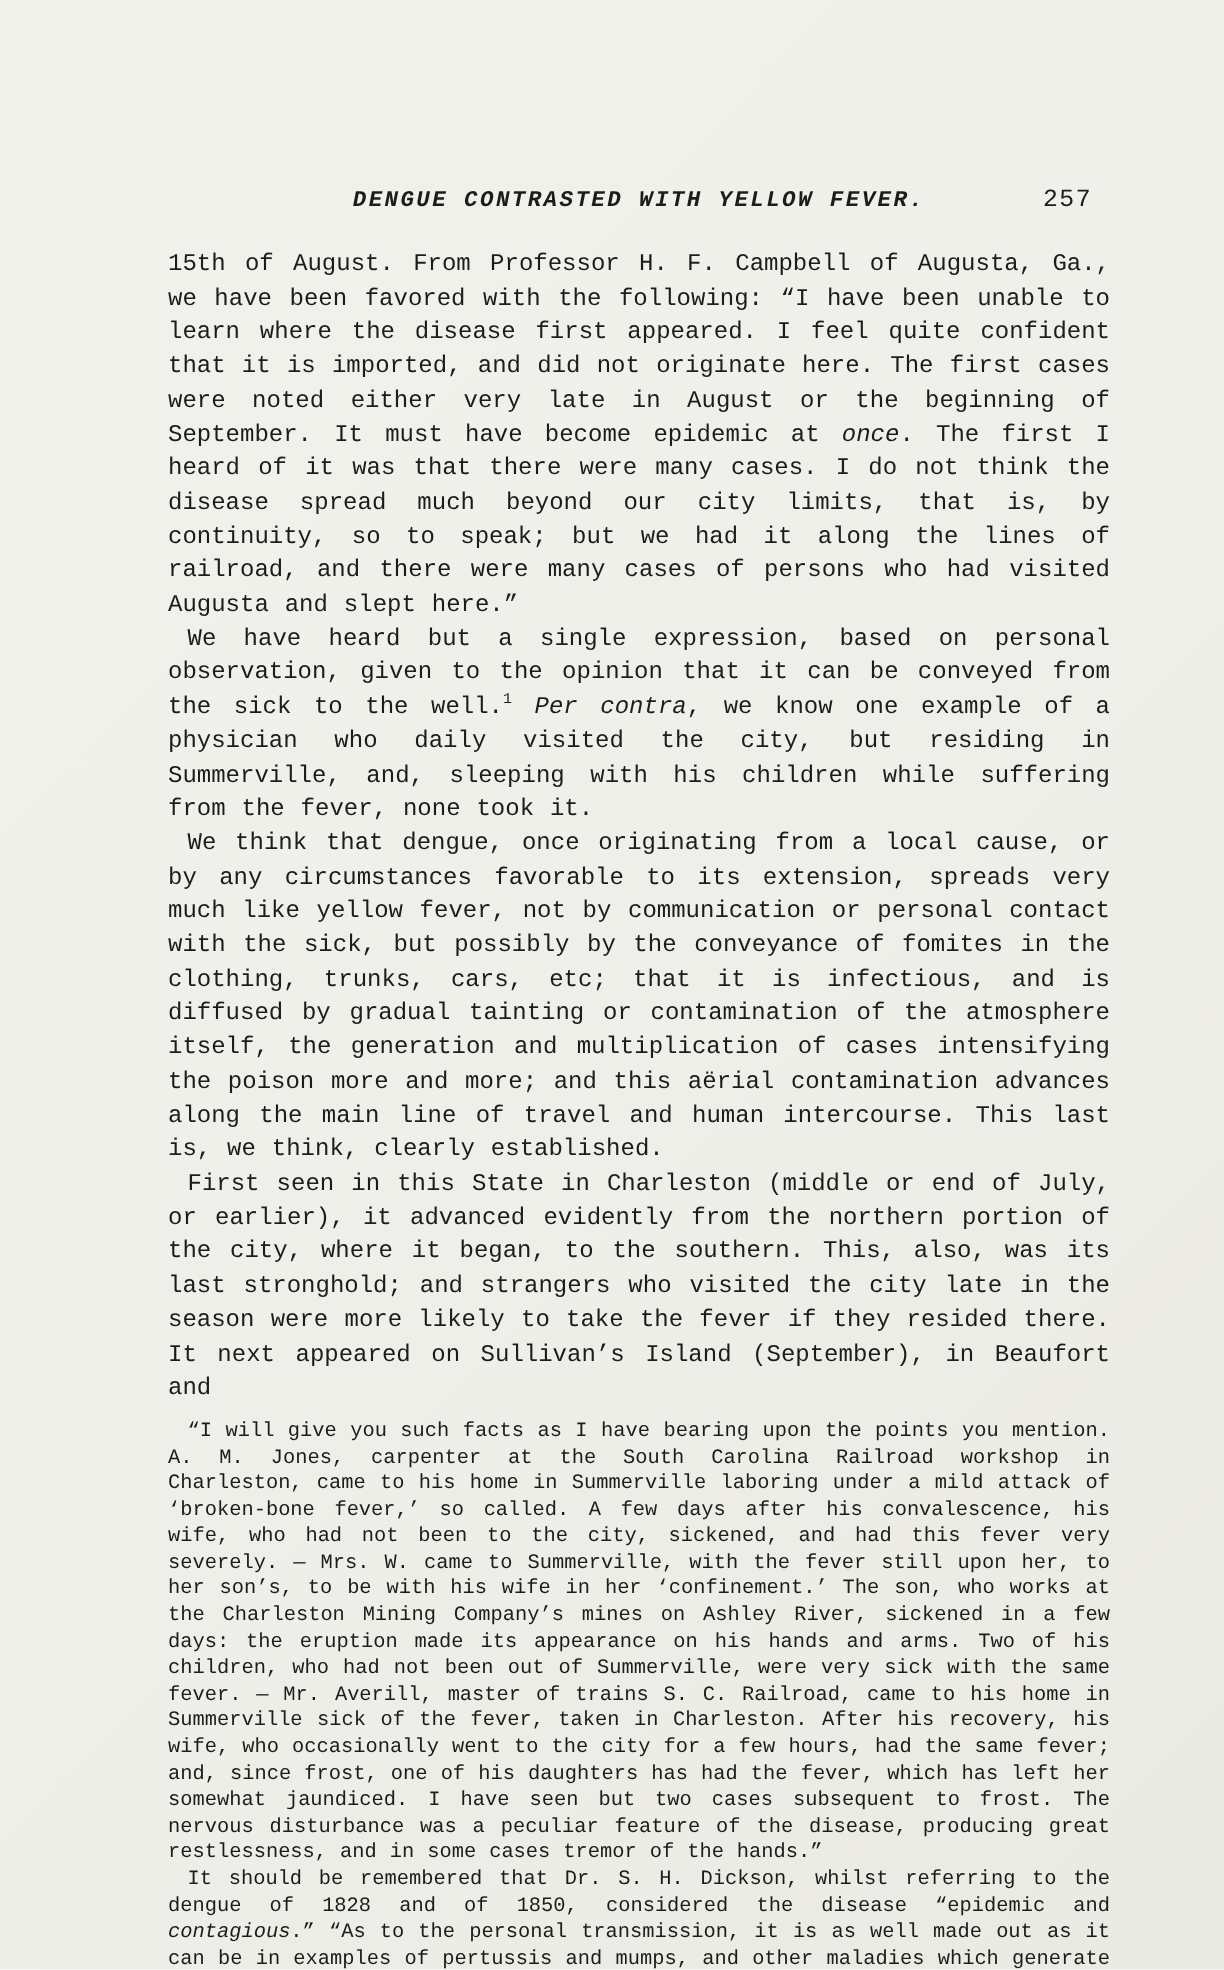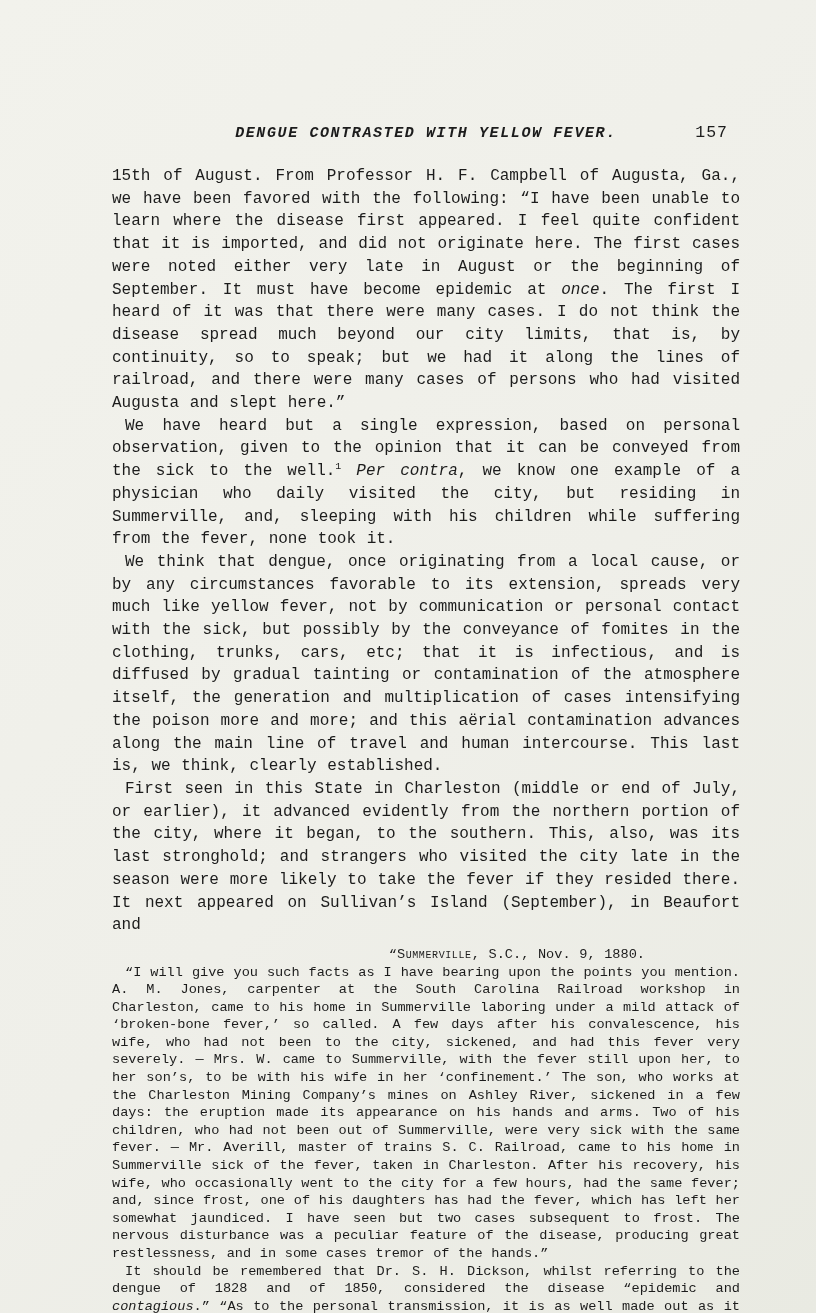--- a/index.html
+++ b/index.html
@@ -74,28 +74,27 @@
     font-variant: small-caps;
     letter-spacing: 0.6px;
   }
 </style>
 </head>
 <body>
 
 <div class="page">
   <header class="page-header">
     <div class="running-title">DENGUE CONTRASTED WITH YELLOW FEVER.</div>
-    <div class="page-number">157</div>
+    <div class="page-number">257</div>
   </header>
 
   <main class="body-text">
       <p class=""><span>15th of August.  From Professor H. F. Campbell of Augusta, Ga., we have been favored with the following: “I have been unable to learn where the disease first appeared.  I feel quite confident that it is imported, and did not originate here.  The first cases were noted either very late in August or the beginning of September.  It must have become epidemic at </span><em>once</em><span>.  The first I heard of it was that there were many cases.  I do not think the disease spread much beyond our city limits, that is, by continuity, so to speak; but we had it along the lines of railroad, and there were many cases of persons who had visited Augusta and slept here.”</span></p>
       <p class="indent "><span>We have heard but a single expression, based on personal observation, given to the opinion that it can be conveyed from the sick to the well.</span><sup>1</sup><span>  </span><em>Per contra</em><span>, we know one example of a physician who daily visited the city, but residing in Summerville, and, sleeping with his children while suffering from the fever, none took it.</span></p>
       <p class="indent "><span>We think that dengue, once originating from a local cause, or by any circumstances favorable to its extension, spreads very much like yellow fever, not by communication or personal contact with the sick, but possibly by the conveyance of fomites in the clothing, trunks, cars, etc; that it is infectious, and is diffused by gradual tainting or contamination of the atmosphere itself, the generation and multiplication of cases intensifying the poison more and more; and this aërial contamination advances along the main line of travel and human intercourse.  This last is, we think, clearly established.</span></p>
       <p class="indent "><span>First seen in this State in Charleston (middle or end of July, or earlier), it advanced evidently from the northern portion of the city, where it began, to the southern.  This, also, was its last stronghold; and strangers who visited the city late in the season were more likely to take the fever if they resided there.  It next appeared on Sullivan’s Island (September), in Beaufort and</span></p>
     </main>
 
   <section class="footnote">
-      <p class="align-dateline"><span>“</span><span class="smallcaps">Summerville</span><span>, S.C., Nov. 9, 1880.</span></p>
       <p class="indent "><span>“I will give you such facts as I have bearing upon the points you mention.  A. M. Jones, carpenter at the South Carolina Railroad workshop in Charleston, came to his home in Summerville laboring under a mild attack of ‘broken-bone fever,’ so called.  A few days after his convalescence, his wife, who had not been to the city, sickened, and had this fever very severely. — Mrs. W. came to Summerville, with the fever still upon her, to her son’s, to be with his wife in her ‘confinement.’  The son, who works at the Charleston Mining Company’s mines on Ashley River, sickened in a few days: the eruption made its appearance on his hands and arms.  Two of his children, who had not been out of Summerville, were very sick with the same fever. — Mr. Averill, master of trains S. C. Railroad, came to his home in Summerville sick of the fever, taken in Charleston.  After his recovery, his wife, who occasionally went to the city for a few hours, had the same fever; and, since frost, one of his daughters has had the fever, which has left her somewhat jaundiced.  I have seen but two cases subsequent to frost.  The nervous disturbance was a peculiar feature of the disease, producing great restlessness, and in some cases tremor of the hands.”</span></p>
       <p class="indent "><span>It should be remembered that Dr. S. H. Dickson, whilst referring to the dengue of 1828 and of 1850, considered the disease “epidemic and </span><em>contagious</em><span>.”  “As to the personal transmission, it is as well made out as it can be in examples of pertussis and mumps, and other maladies which generate no palpable matter.” — </span><em>Elements of Med.</em><span>, p. 736.</span></p>
     </section>
 </div>
 
 </body></html>

